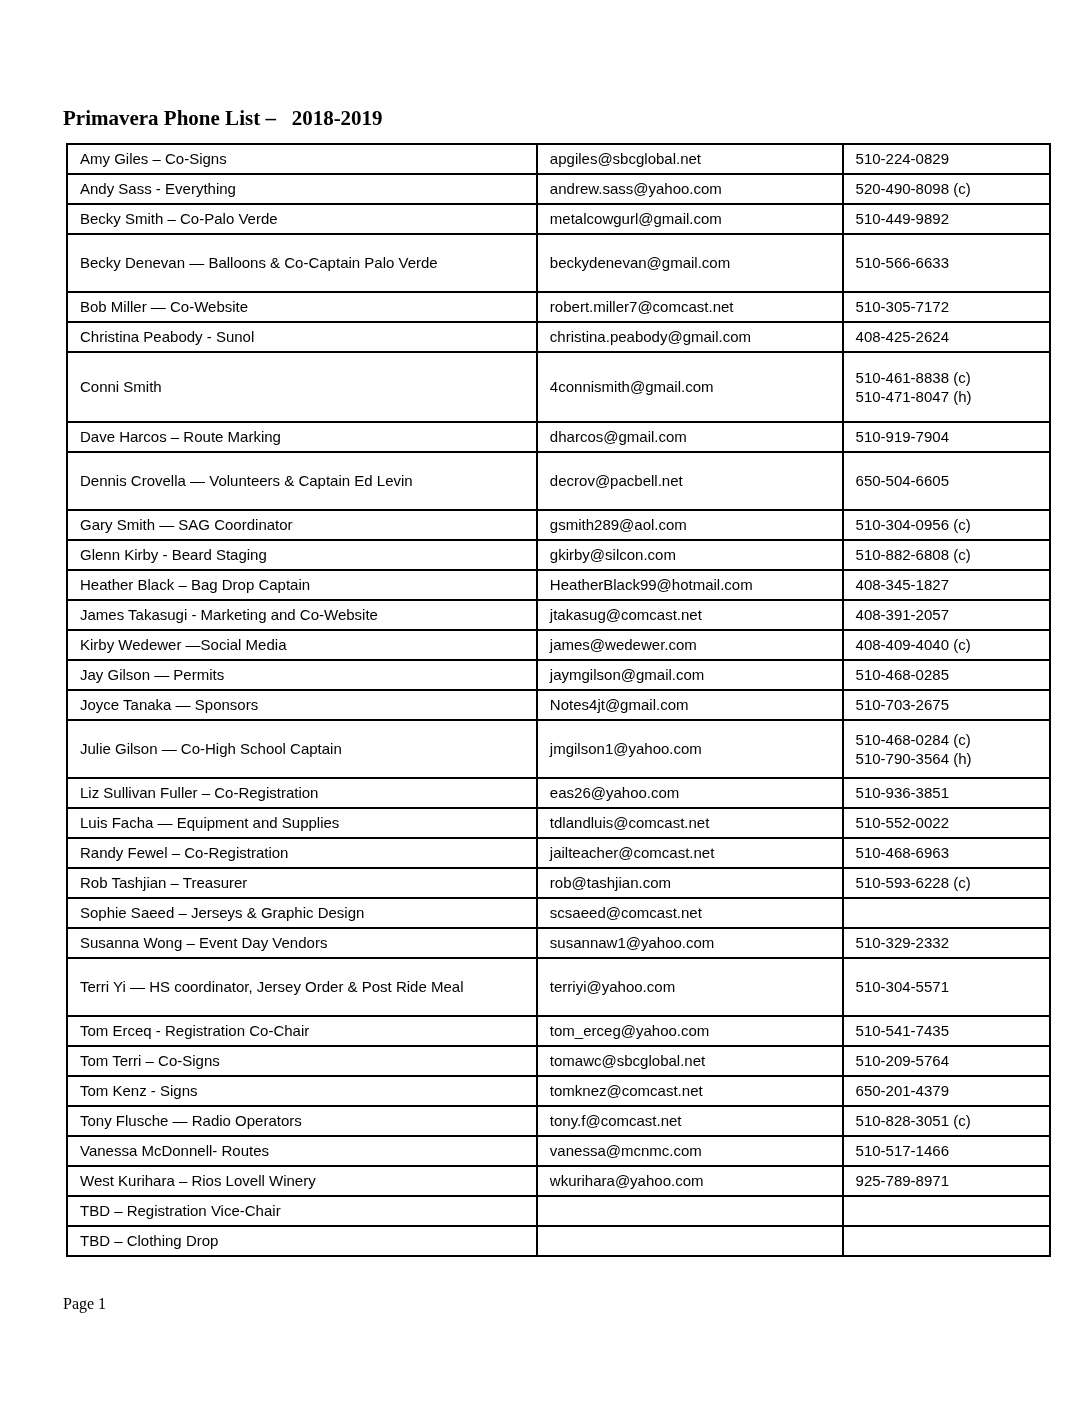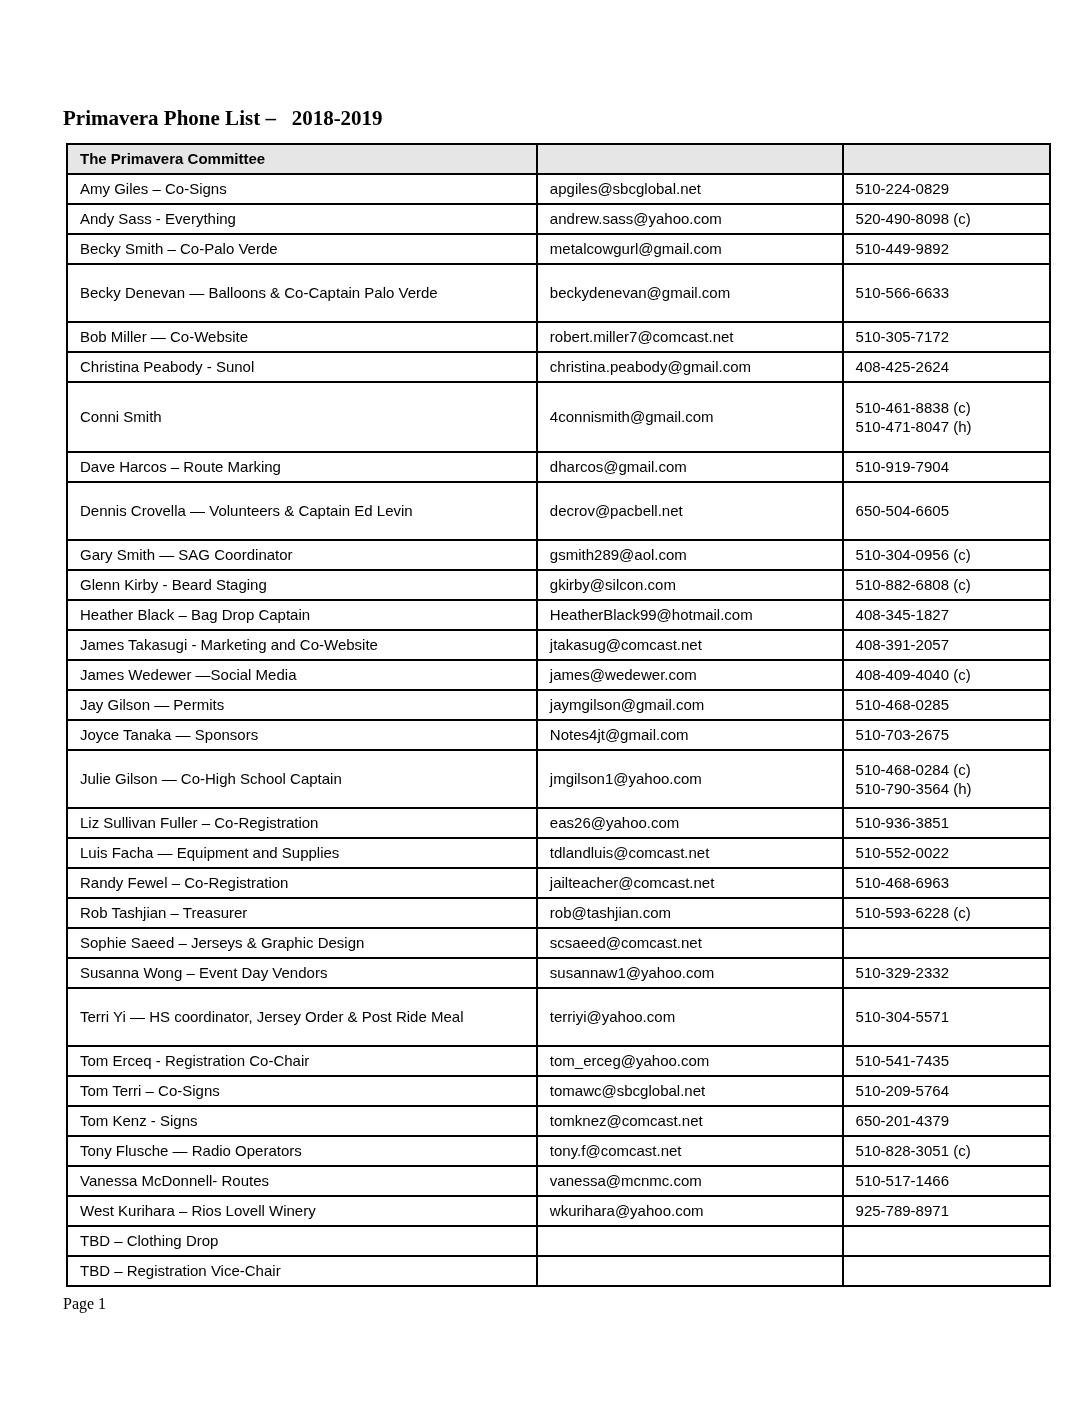--- a/index.html
+++ b/index.html
@@ -67,25 +67,20 @@
 
   <div class="doc-title">Primavera Phone List –   2018-2019</div>
 
   <table class="phone-table">
     <colgroup>
       <col style="width:47.8%">
       <col style="width:31.1%">
       <col style="width:21.1%">
     </colgroup>
     <tbody>
-      <tr>
-        <td class="hdr">The Primavera Committee</td>
-        <td class="hdr"></td>
-        <td class="hdr"></td>
-      </tr>
     <tr>
           <td class="name-cell">Amy Giles – Co-Signs</td>
           <td class="email-cell">apgiles@sbcglobal.net</td>
           <td class="phone-cell">
             <div>510-224-0829</div>
           </td>
         </tr>
         <tr>
           <td class="name-cell">Andy Sass - Everything</td>
           <td class="email-cell">andrew.sass@yahoo.com</td>
@@ -165,21 +160,21 @@
           </td>
         </tr>
         <tr>
           <td class="name-cell">James Takasugi - Marketing and Co-Website</td>
           <td class="email-cell">jtakasug@comcast.net</td>
           <td class="phone-cell">
             <div>408-391-2057</div>
           </td>
         </tr>
         <tr>
-          <td class="name-cell">James Wedewer —Social Media</td>
+          <td class="name-cell">Kirby Wedewer —Social Media</td>
           <td class="email-cell">james@wedewer.com</td>
           <td class="phone-cell">
             <div>408-409-4040 (c)</div>
           </td>
         </tr>
         <tr>
           <td class="name-cell">Jay Gilson — Permits</td>
           <td class="email-cell">jaymgilson@gmail.com</td>
           <td class="phone-cell">
             <div>510-468-0285</div>
@@ -283,27 +278,27 @@
           </td>
         </tr>
         <tr>
           <td class="name-cell">West Kurihara – Rios Lovell Winery</td>
           <td class="email-cell">wkurihara@yahoo.com</td>
           <td class="phone-cell">
             <div>925-789-8971</div>
           </td>
         </tr>
         <tr>
+          <td class="name-cell">TBD – Registration Vice-Chair</td>
+          <td class="email-cell"></td>
+          <td class="phone-cell"></td>
+        </tr>
+        <tr>
           <td class="name-cell">TBD – Clothing Drop</td>
           <td class="email-cell"></td>
           <td class="phone-cell"></td>
         </tr>
-        <tr>
-          <td class="name-cell">TBD – Registration Vice-Chair</td>
-          <td class="email-cell"></td>
-          <td class="phone-cell"></td>
-        </tr>
       </tbody>
   </table>
 
   <div class="page-footer">Page 1</div>
 
 </div>
 
 </body></html>

